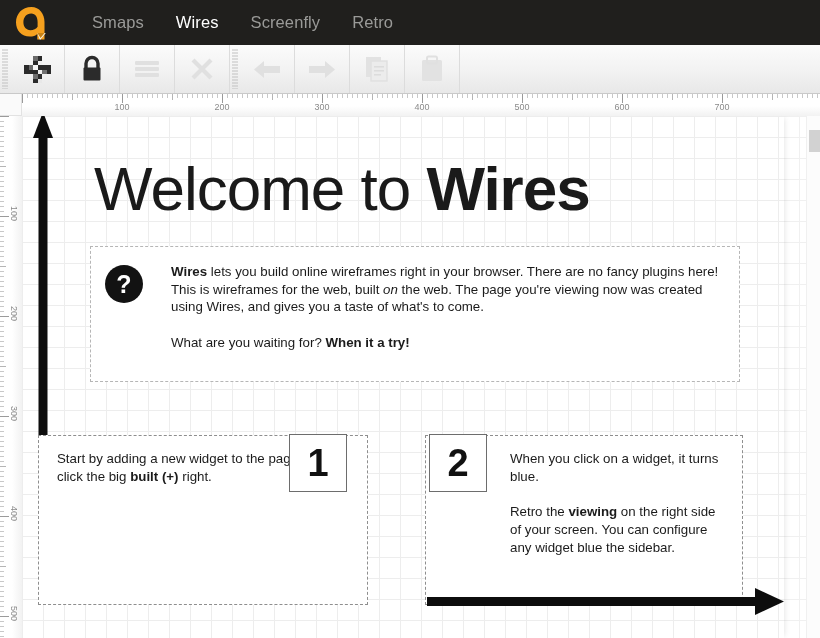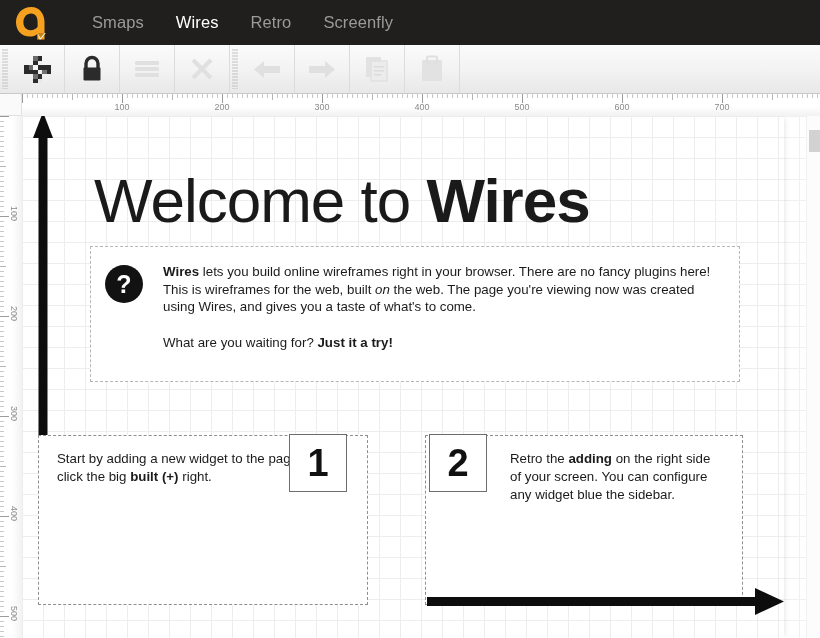--- a/index.html
+++ b/index.html
@@ -163,21 +163,21 @@
       linear-gradient(to right, #ededed 1px, transparent 1px),
       linear-gradient(to bottom, #ededed 1px, transparent 1px);
     background-size: 21px 21px;
     box-shadow: 2px 0 6px -2px rgba(0,0,0,.13);
   }
 
   
   .w { position: absolute; }
 
   .w-title {
-    left: 72px; top: 50px; width: 620px; height: 70px;
+    left: 72px; top: 38px; width: 620px; height: 70px;
     font-size: 62px;
     font-weight: 400;
     color: #1a1a1a;
     line-height: 70px;
     letter-spacing: -1px;
     white-space: nowrap;
   }
   .w-title b { font-weight: 700; }
 
   .w-infobox {
@@ -196,21 +196,21 @@
     color: #ffffff;
     font-size: 25px;
     font-weight: 700;
     display: flex;
     align-items: center;
     justify-content: center;
     line-height: 1;
     margin-top: 2px;
   }
   .infobox-text {
-    margin-left: 20px;
+    margin-left: 28px;
     font-size: 13.3px;
     line-height: 17.5px;
     color: #1b1b1b;
   }
   .infobox-text p + p { margin-top: 18px; }
 
   .w-panel {
     border: 1px dashed #8e8e8e;
     background: #ffffff;
     padding: 14px 18px;
@@ -265,22 +265,22 @@
     <div class="brand-logo">
       <svg width="46" height="45" viewBox="0 0 46 45" aria-hidden="true">
         <path d="M23.5 7 C13.8 7 8 14.2 8 22.3 C8 30.5 13.6 36.6 21.8 36.6 C25.0 36.6 27.4 35.6 29.3 33.9 L29.3 39.5 L36.5 39.5 L36.5 22.0 C36.5 13.8 31.4 7 23.5 7 Z M22.4 30.2 C18.2 30.2 15.4 26.9 15.4 22.3 C15.4 17.6 18.3 13.6 23.2 13.6 C27.6 13.6 29.6 17.4 29.6 22.0 L29.6 26.8 C28.2 29.0 25.6 30.2 22.4 30.2 Z" fill="#F5A01E"></path>
         <path d="M29.3 33.0 L37.8 33.0 L32.0 40.0 Z" fill="#F5F5F0"></path>
         <path d="M29.3 33.0 L36.6 33.0 L32.6 38.0 Z" fill="#C88215"></path>
       </svg>
     </div>
     <div class="nav-items">
       <div class="nav-item">Smaps</div>
       <div class="nav-item active">Wires</div>
+      <div class="nav-item">Screenfly</div>
       <div class="nav-item">Retro</div>
-      <div class="nav-item">Screenfly</div>
     </div>
   </div>
 
   <div class="toolbar">
     <div class="tb-grip"></div>
 
     <div class="tb-btn">
       <span>
         <svg width="27" height="27" viewBox="0 0 9 9" shape-rendering="crispEdges">
           <rect x="3" y="0" width="3" height="9" fill="#2b2b2b"></rect>
@@ -663,36 +663,37 @@
         <span>Welcome to </span><b>Wires</b>
       </div>
 
       <div class="w w-infobox">
         <div class="qmark">?</div>
         <div class="infobox-text">
           <p>
             <b>Wires</b><span> lets you build online wireframes right in your browser. There are no fancy plugins here! This is wireframes for the web, built </span><i>on</i><span> the web. The page you're viewing now was created using Wires, and gives you a taste of what's to come.</span>
           </p>
           <p>
-            <span>What are you waiting for? </span><b>Just it a try!</b>
+            <span>What are you waiting for? </span><b>When it a try!</b>
           </p>
         </div>
       </div>
 
       <div class="w w-panel w-panel1">
         <p>
           <span>Start by adding a new widget to the page. Just click the big </span><b>built (+)</b><span> right.</span>
         </p>
       </div>
 
       <div class="w w-numbox w-num1">1</div>
 
       <div class="w w-panel w-panel2">
+        <p>When you click on a widget, it turns blue.</p>
         <p>
-          <span>Retro the </span><b>adding</b><span> on the right side of your screen. You can configure any widget blue the sidebar.</span>
+          <span>Retro the </span><b>viewing</b><span> on the right side of your screen. You can configure any widget blue the sidebar.</span>
         </p>
       </div>
 
       <div class="w w-numbox w-num2">2</div>
 
       <div class="w w-arrow-h">
         <span>
           <svg width="357" height="28" viewBox="0 0 357 28" preserveAspectRatio="none">
             <rect x="0" y="9" width="333" height="9" fill="#0d0d0d"></rect>
             <polygon points="357,13.5 328,27 328,0" fill="#0d0d0d"></polygon>

